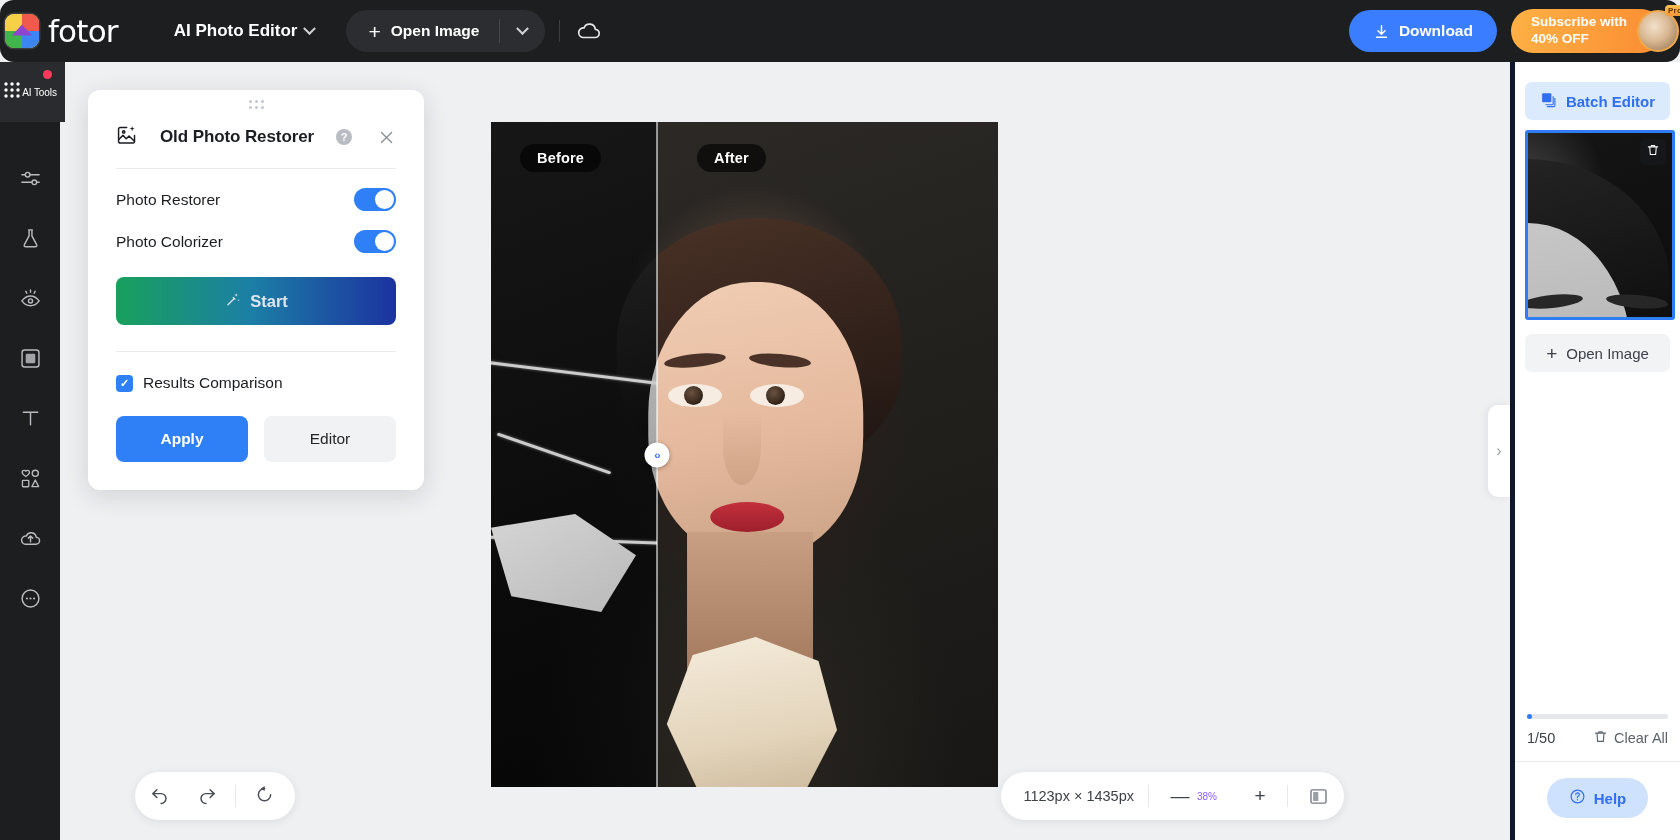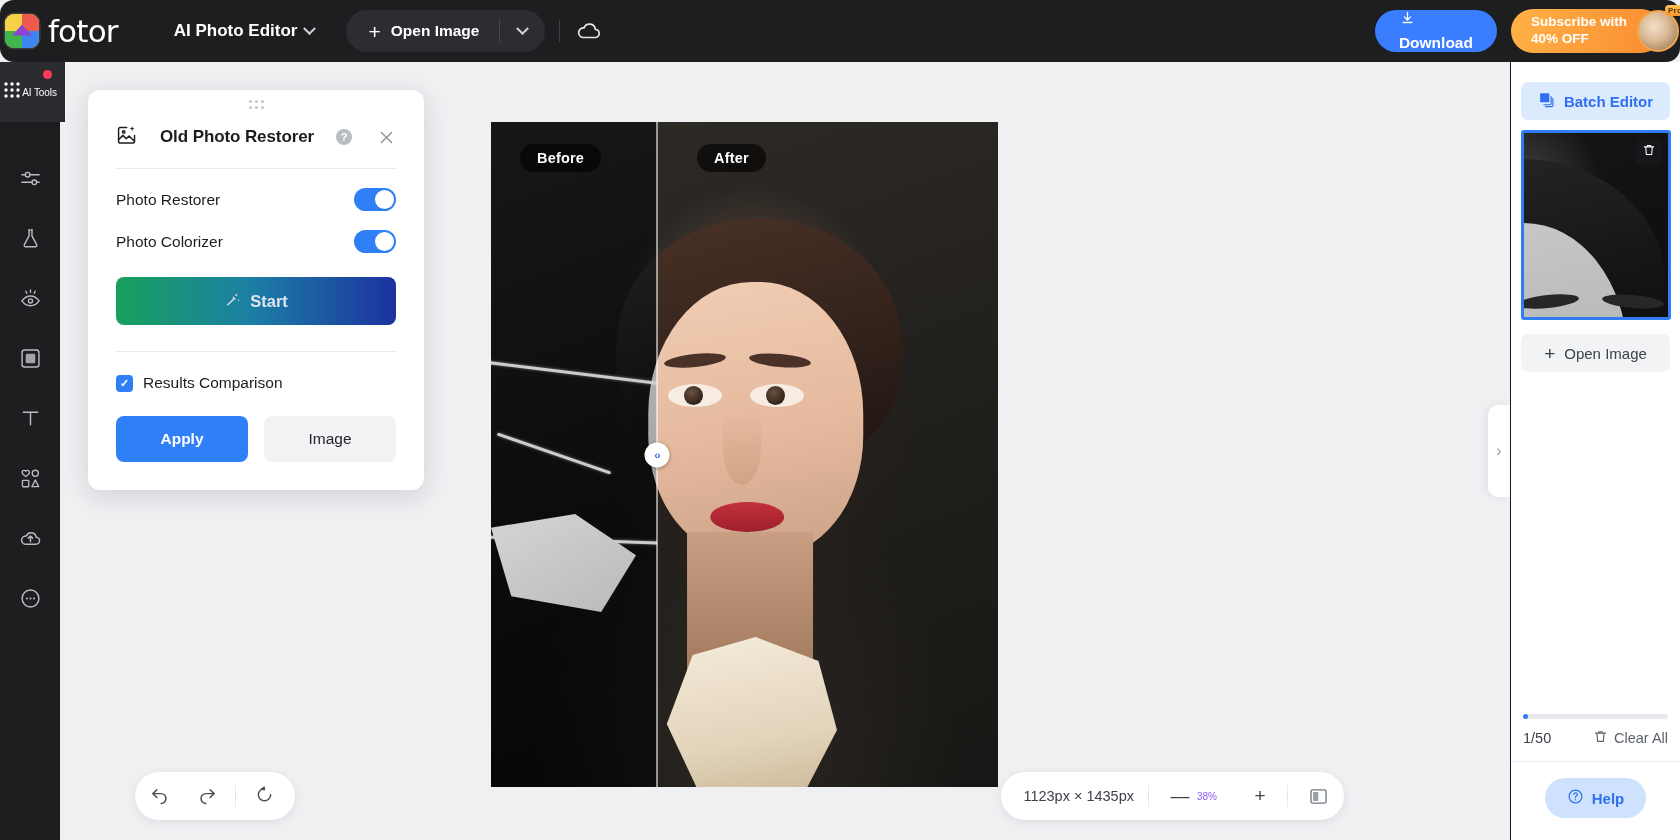--- a/index.html
+++ b/index.html
@@ -58,22 +58,22 @@
     cursor: pointer;
   }
   .plus-ic { font-size: 21px; font-weight: 300; line-height: 1; color: #fff; }
   .openimg-div { width: 1px; height: 24px; background: #46474b; }
   .openimg-caret { padding: 0 18px; height: 42px; display: flex; align-items: center; cursor: pointer; }
   .tb-sep { width: 1px; height: 22px; background: #3c3d41; margin: 0 16px 0 14px; }
   .cloud-ic { color: #e4e5e7; cursor: pointer; display:flex; }
   .tb-spacer { flex: 1; }
   .dl-btn {
     background: #3a7dff; color: #fff; font-size: 15.5px; font-weight: 700;
-    height: 42px; border-radius: 21px; display: flex; 
-    gap: 9px; padding: 0 24px; cursor: pointer; flex-direction: column;
+    height: 42px; border-radius: 21px; display: flex; align-items: center;
+    gap: 9px; padding: 0 24px; cursor: pointer;
   }
   .sub-btn {
     margin-left: 14px; height: 44px; border-radius: 22px;
     background: linear-gradient(100deg,#ffb145,#fa8c32);
     color: #fff; font-size: 13.5px; font-weight: 600; line-height: 1.25;
     display: flex; align-items: center; padding: 0 36px 0 20px; cursor: pointer;
     white-space: pre-line;
   }
   .avatar-wrap { position: relative; margin-left: -26px; cursor: pointer; }
   .avatar {
@@ -297,21 +297,21 @@
     position: absolute; right: 0; top: 50%; transform: translateY(-50%);
     width: 22px; height: 92px; background: #fff; border-radius: 10px 0 0 10px;
     display: flex; align-items: center; justify-content: center;
     color: #9aa0a8; cursor: pointer; box-shadow: -2px 0 8px rgba(25,30,50,.07);
     z-index: 25;
   }
 
   
   .right {
     position: absolute; right: 0; top: 62px; width: 170px; height: 778px;
-    background: #fff; border-left: 1px solid #0f172a; z-index: 28;
+    background: #fff; border-left: 5px solid #0f172a; z-index: 28;
     display: flex; flex-direction: column; text-align: right;
   }
   .batch-tab {
     margin: 20px 10px 0; height: 38px; border-radius: 7px; background: #dceafe;
     display: flex; align-items: center; justify-content: center; gap: 9px;
     color: #2f6ff0; font-size: 15px; font-weight: 700; cursor: pointer;
   }
   .thumb-list { padding: 10px 10px 0; }
   .thumb {
     position: relative; width: 150px; height: 190px; border: 3px solid #2f7cf6;
@@ -661,21 +661,21 @@
 
     <div class="start-sep"></div>
 
     <div class="cmp-row">
       <span class="cbx">✓</span>
       <span class="cmp-label">Results Comparison</span>
     </div>
 
     <div class="btn-row">
       <div class="apply-btn">Apply</div>
-      <div class="cancel-btn">Image</div>
+      <div class="cancel-btn">Editor</div>
     </div>
   </div>
 
   <div class="right">
 
     <div class="batch-tab">
       <span>
         <svg width="17" height="17" viewBox="0 0 24 24" fill="none" stroke="#2f6ff0" stroke-width="1.6" stroke-linejoin="round">
           <rect x="3" y="3" width="13" height="13" rx="1.6" fill="#2f6ff0" stroke="none"></rect>
           <path d="M18.6 7.4v10.4a1.6 1.6 0 0 1-1.6 1.6H7.6"></path>

